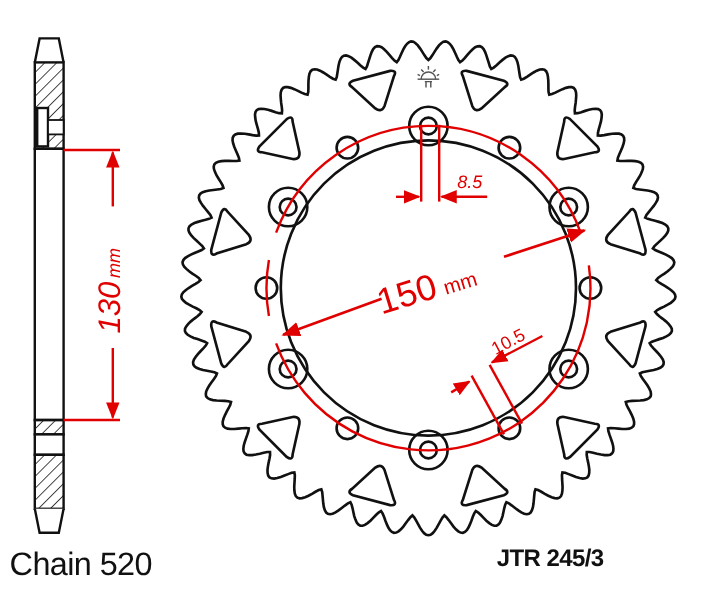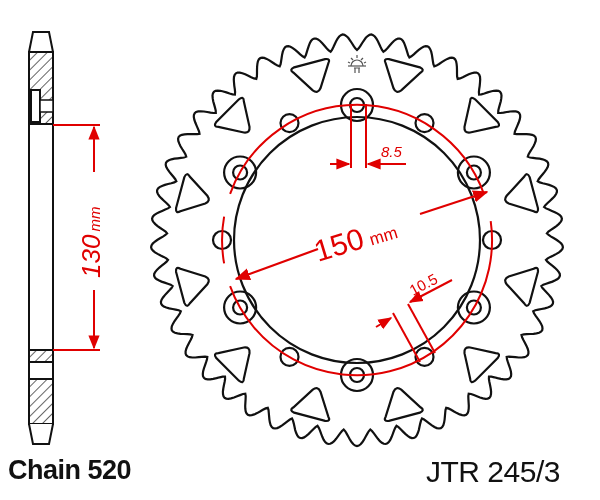--- a/index.html
+++ b/index.html
@@ -1,19 +1,19 @@
 <!DOCTYPE html>
 <html><head>
 <meta charset="utf-8">
 <style>
   html, body { margin: 0; padding: 0; background: #ffffff; }
   body { width: 600px; height: 500px; position: relative; overflow: hidden; font-family: "Liberation Sans", sans-serif; }
   #canvas { position: absolute; left: 0; top: 0; width: 600px; height: 500px; }
-  .label-chain { position: absolute; left: 8px; top: 455px; font-size: 27px; font-weight: bold; color: #111; letter-spacing: -0.5px; }
-  .label-part { position: absolute; left: 426px; top: 455px; font-size: 30px; font-weight: normal; color: #111; letter-spacing: -0.5px; }
+  .label-chain { position: absolute; left: 8px; top: 455px; font-size: 27px; font-weight: normal; color: #111; letter-spacing: -0.5px; }
+  .label-part { position: absolute; left: 414px; top: 455px; font-size: 20px; font-weight: bold; color: #111; letter-spacing: -0.5px; }
   svg text { font-family: "Liberation Sans", sans-serif; }
 </style>
 </head>
 <body>
 
 <svg id="canvas" viewBox="0 0 600 500" xmlns="http://www.w3.org/2000/svg">
   <defs>
     <pattern id="hatch" patternUnits="userSpaceOnUse" width="7" height="7" patternTransform="rotate(45)">
       <line x1="0" y1="0" x2="0" y2="7" stroke="#111" stroke-width="1.3"></line>
     </pattern>

